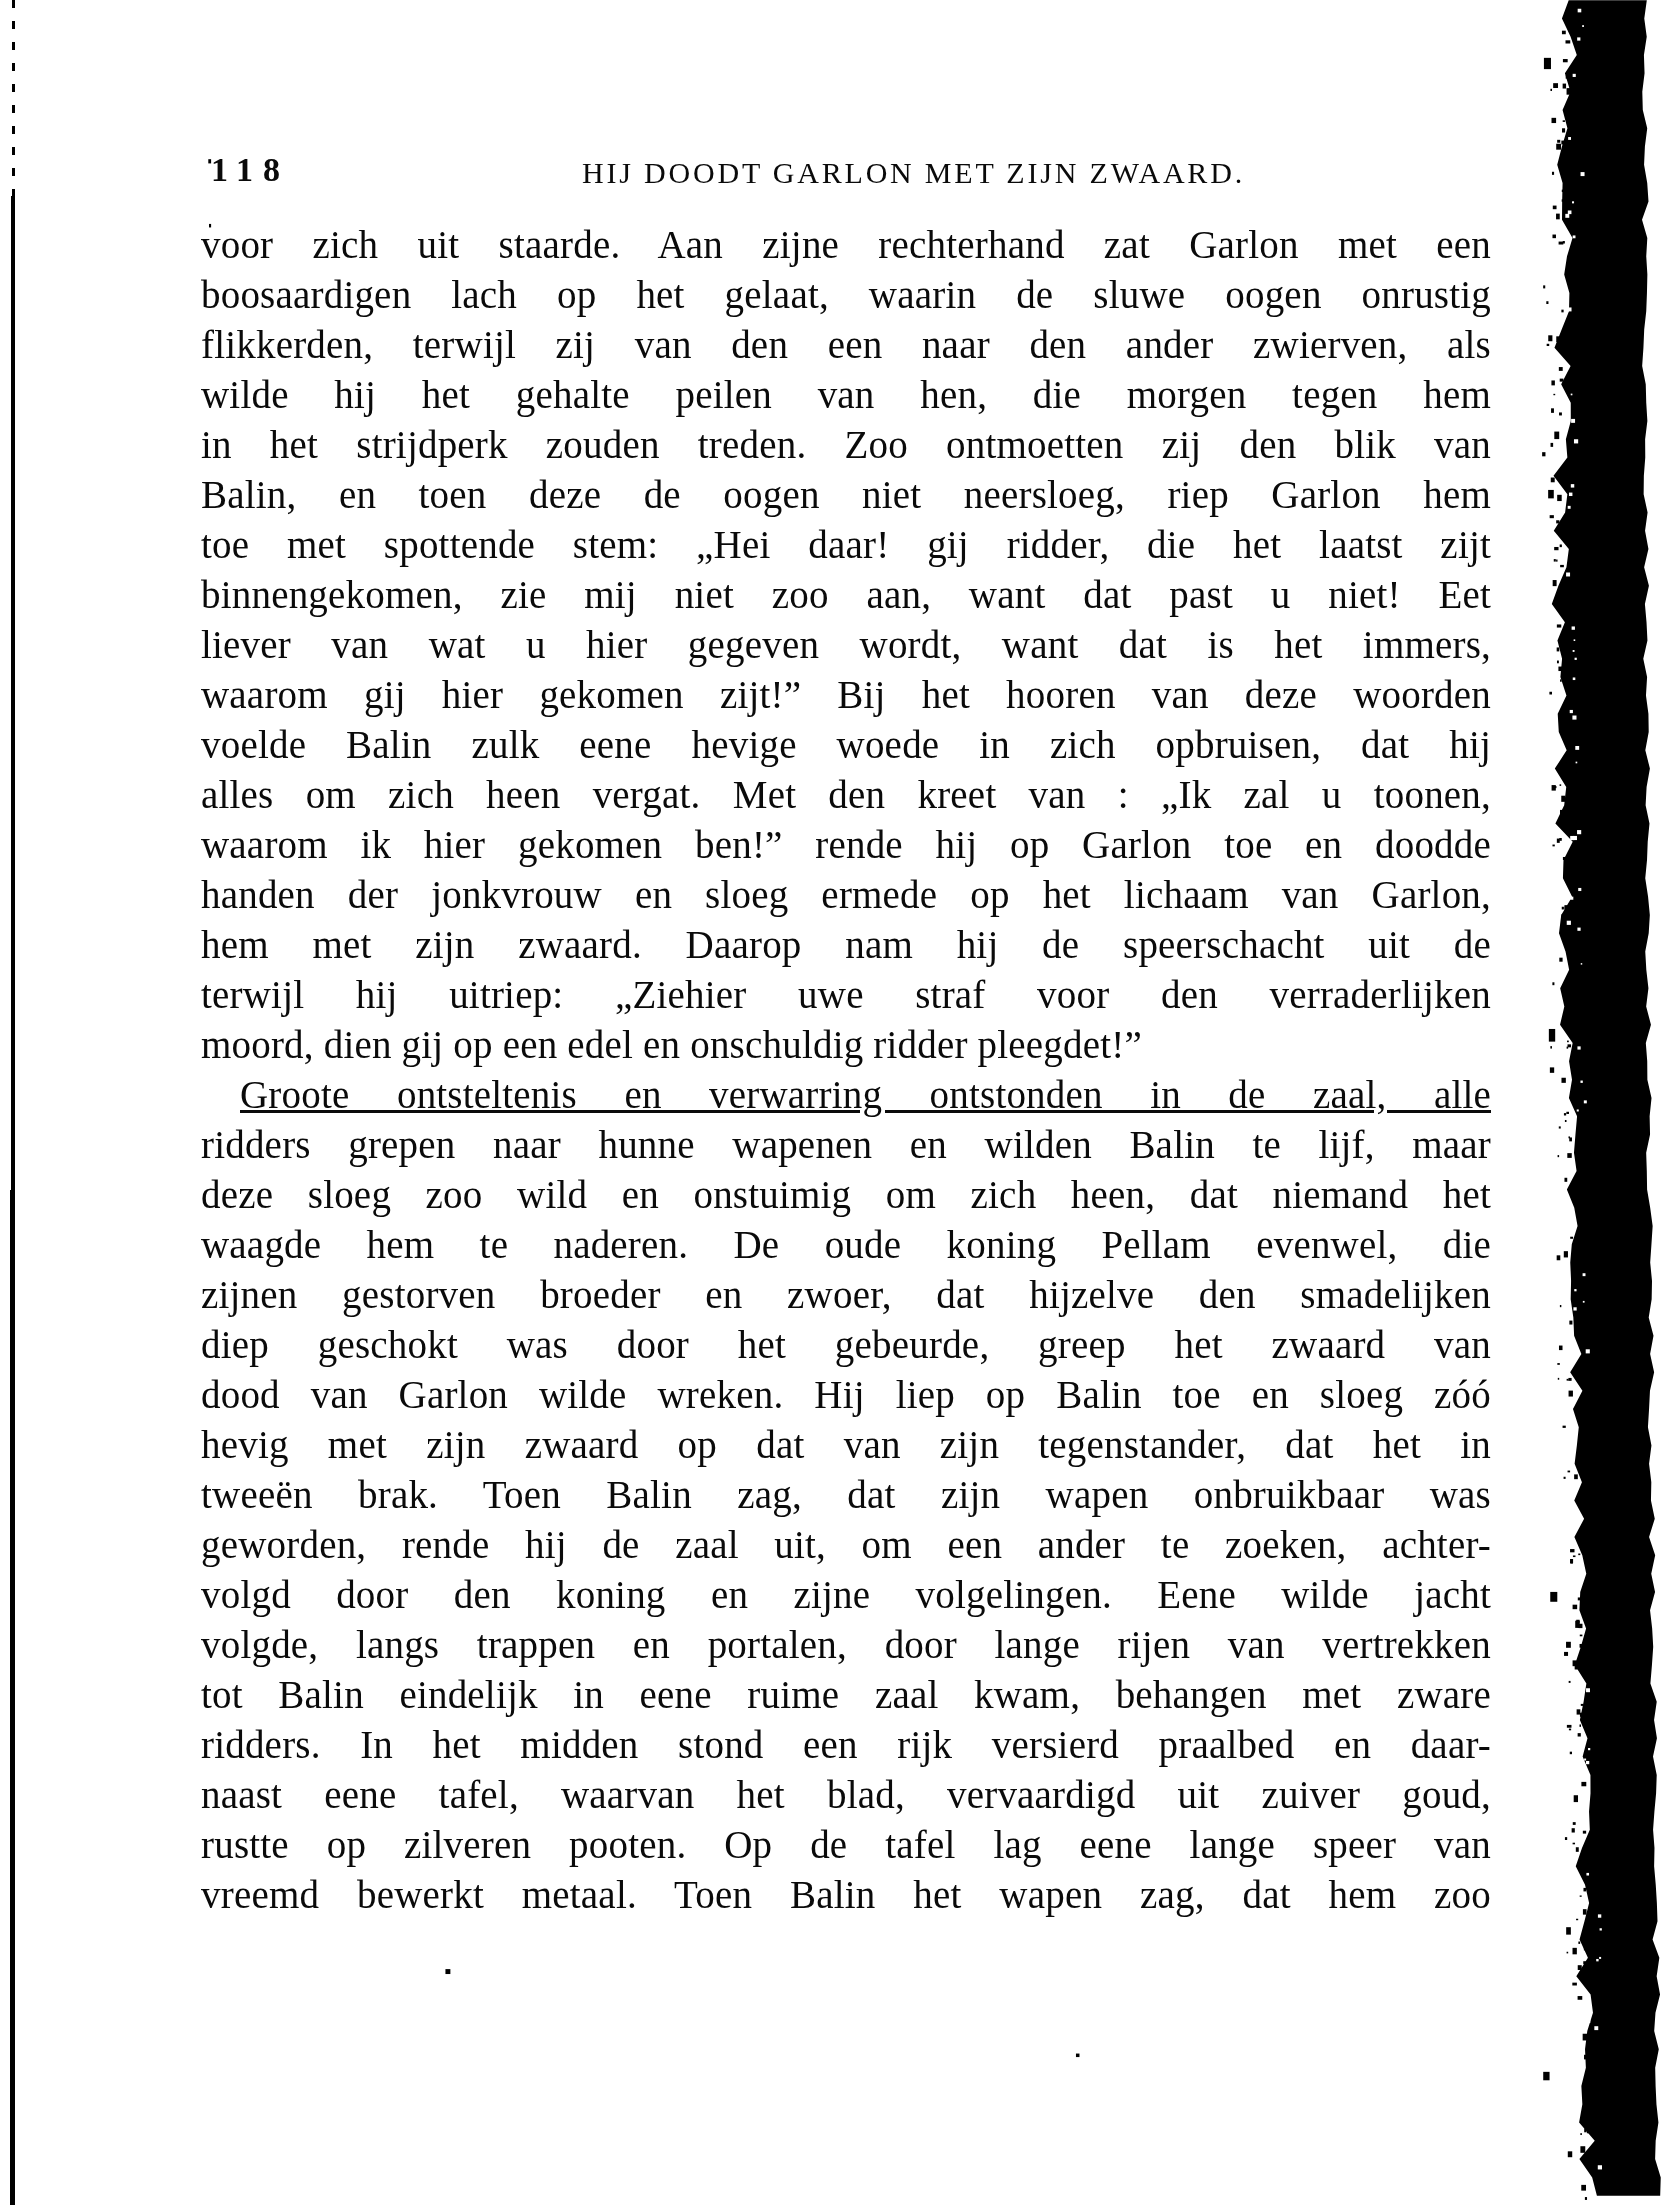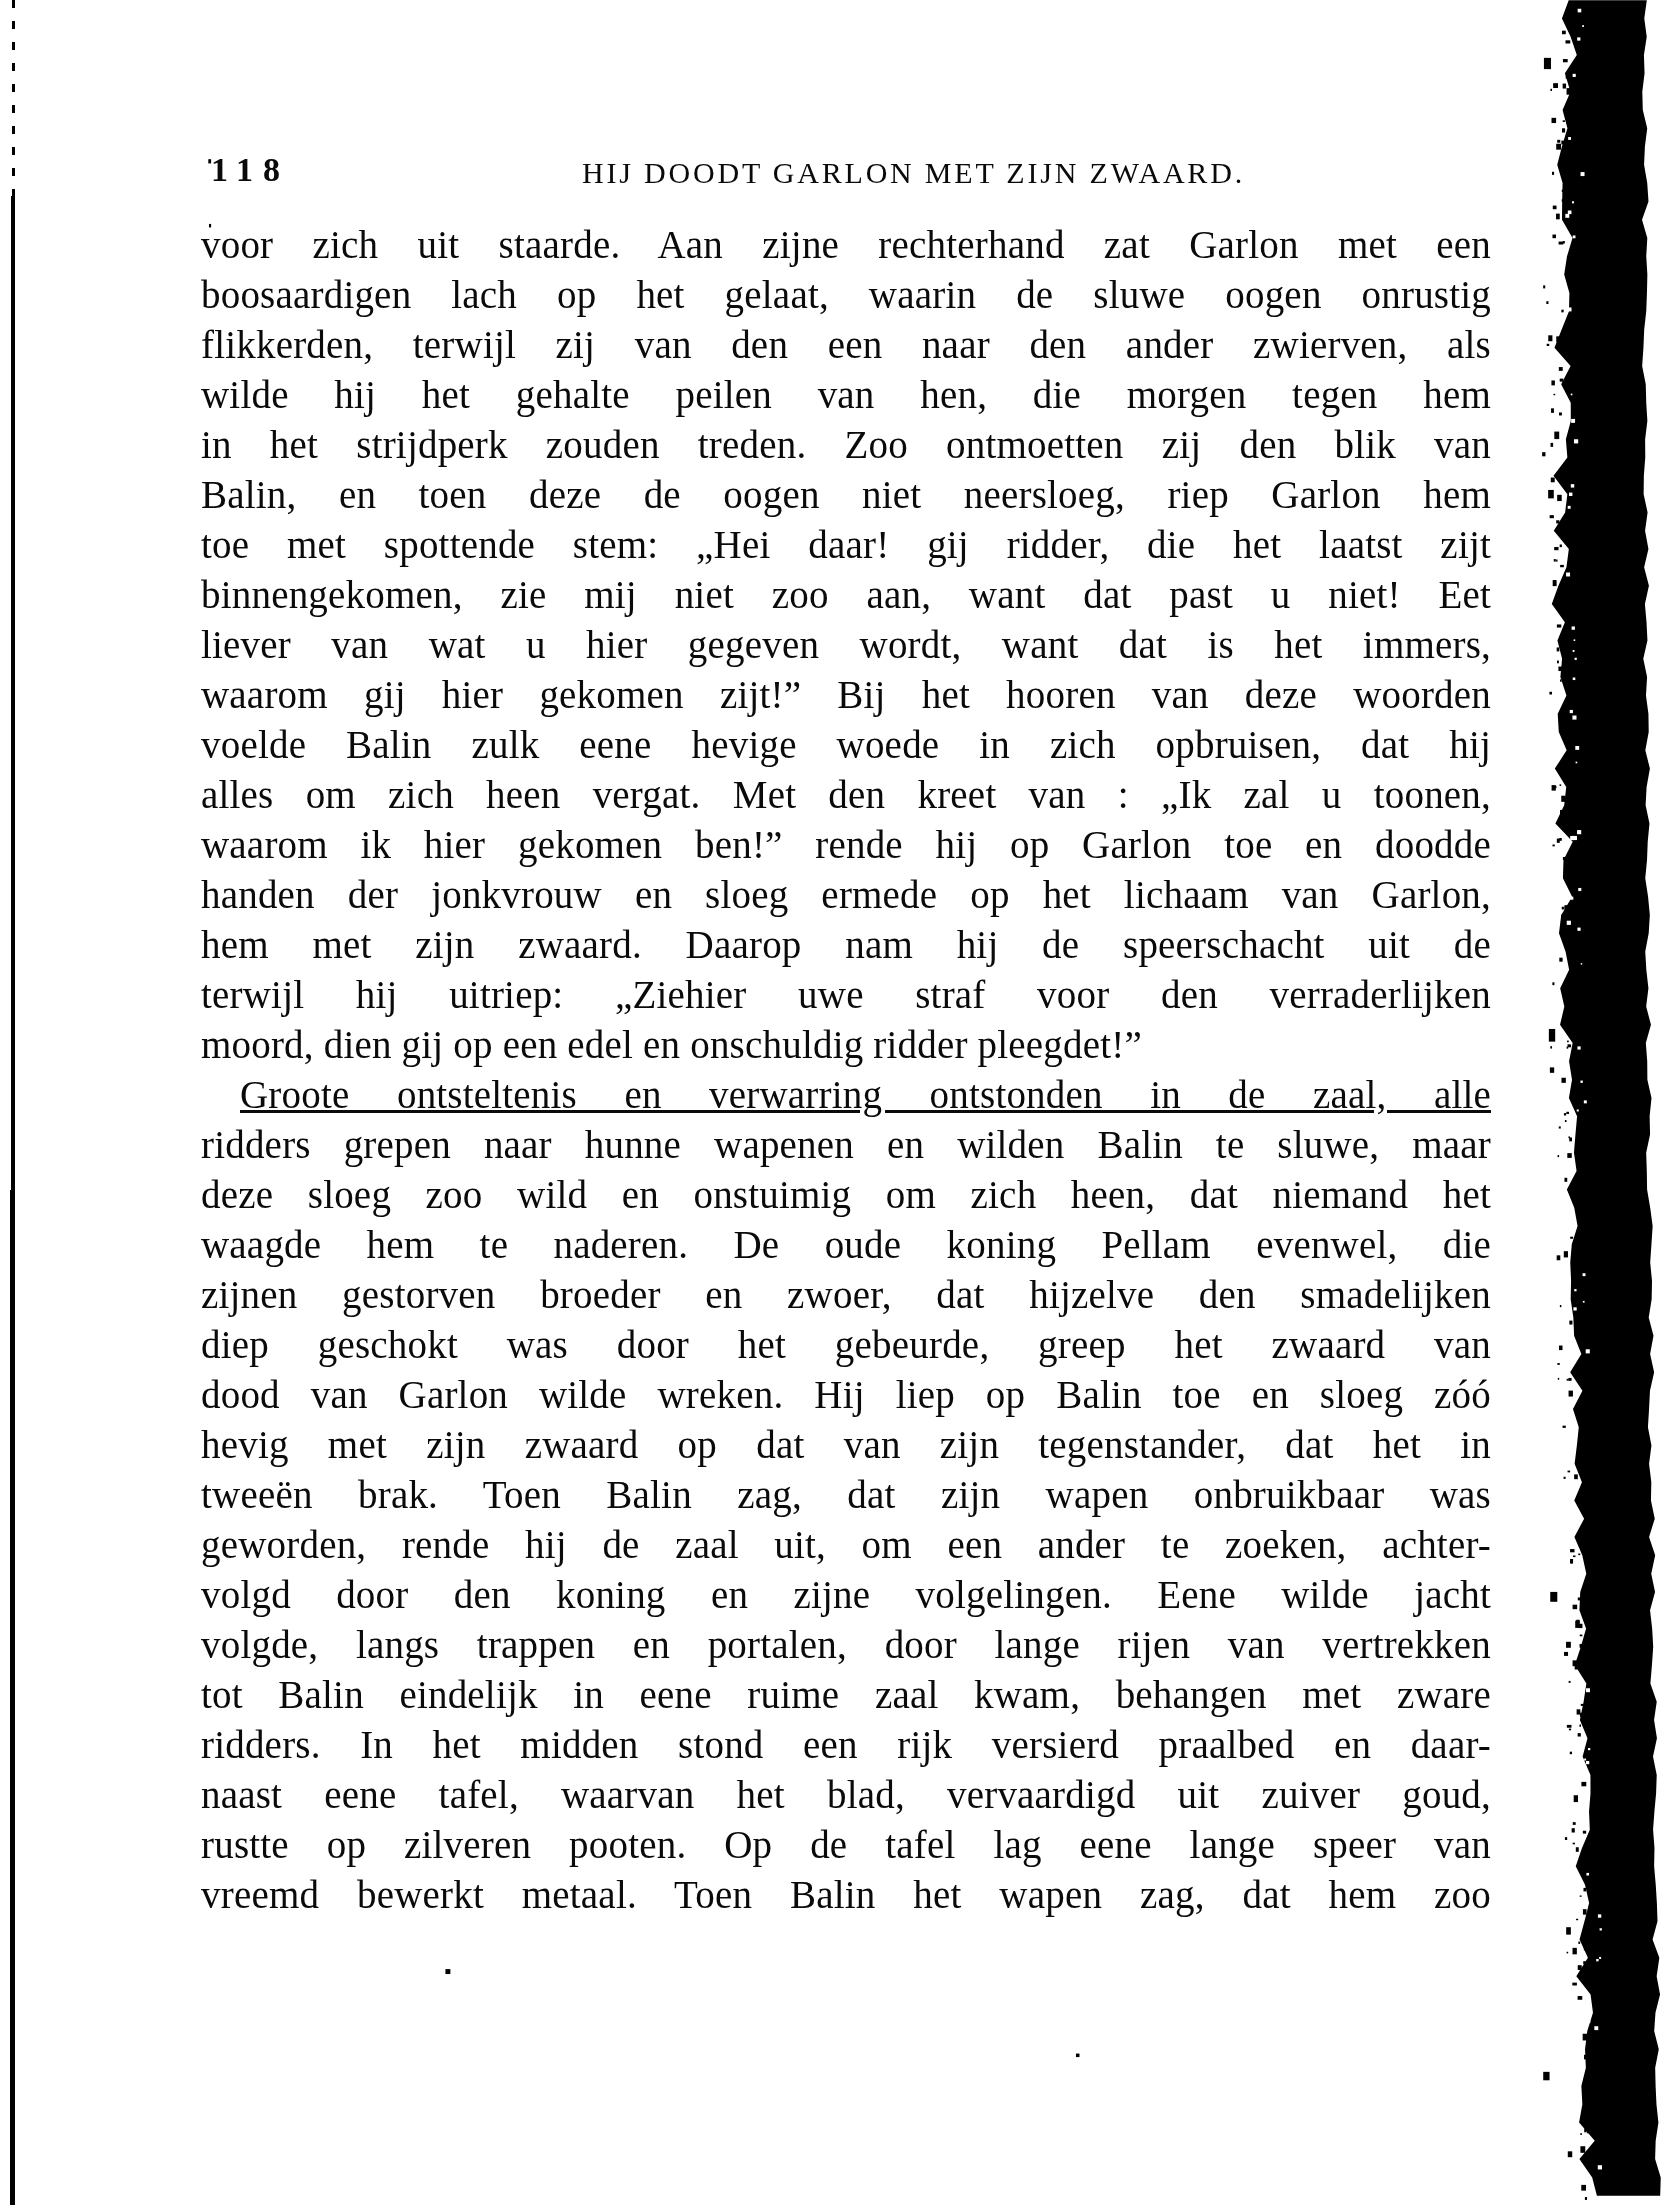--- a/index.html
+++ b/index.html
@@ -71,21 +71,21 @@
       <div class="line">liever van wat u hier gegeven wordt, want dat is het immers,</div>
       <div class="line">waarom gij hier gekomen zijt!” Bij het hooren van deze woorden</div>
       <div class="line">voelde Balin zulk eene hevige woede in zich opbruisen, dat hij</div>
       <div class="line">alles om zich heen vergat. Met den kreet van : „Ik zal u toonen,</div>
       <div class="line">waarom ik hier gekomen ben!” rende hij op Garlon toe en doodde</div>
       <div class="line">handen der jonkvrouw en sloeg ermede op het lichaam van Garlon,</div>
       <div class="line">hem met zijn zwaard. Daarop nam hij de speerschacht uit de</div>
       <div class="line">terwijl hij uitriep: „Ziehier uwe straf voor den verraderlijken</div>
       <div class="line noj">moord, dien gij op een edel en onschuldig ridder pleegdet!”</div>
       <div class="line indent">Groote ontsteltenis en verwarring ontstonden in de zaal, alle</div>
-      <div class="line">ridders grepen naar hunne wapenen en wilden Balin te sluwe, maar</div>
+      <div class="line">ridders grepen naar hunne wapenen en wilden Balin te lijf, maar</div>
       <div class="line">deze sloeg zoo wild en onstuimig om zich heen, dat niemand het</div>
       <div class="line">waagde hem te naderen. De oude koning Pellam evenwel, die</div>
       <div class="line">zijnen gestorven broeder en zwoer, dat hijzelve den smadelijken</div>
       <div class="line">diep geschokt was door het gebeurde, greep het zwaard van</div>
       <div class="line">dood van Garlon wilde wreken. Hij liep op Balin toe en sloeg zóó</div>
       <div class="line">hevig met zijn zwaard op dat van zijn tegenstander, dat het in</div>
       <div class="line">tweeën brak. Toen Balin zag, dat zijn wapen onbruikbaar was</div>
       <div class="line">geworden, rende hij de zaal uit, om een ander te zoeken, achter-</div>
       <div class="line">volgd door den koning en zijne volgelingen. Eene wilde jacht</div>
       <div class="line">volgde, langs trappen en portalen, door lange rijen van vertrekken</div>

